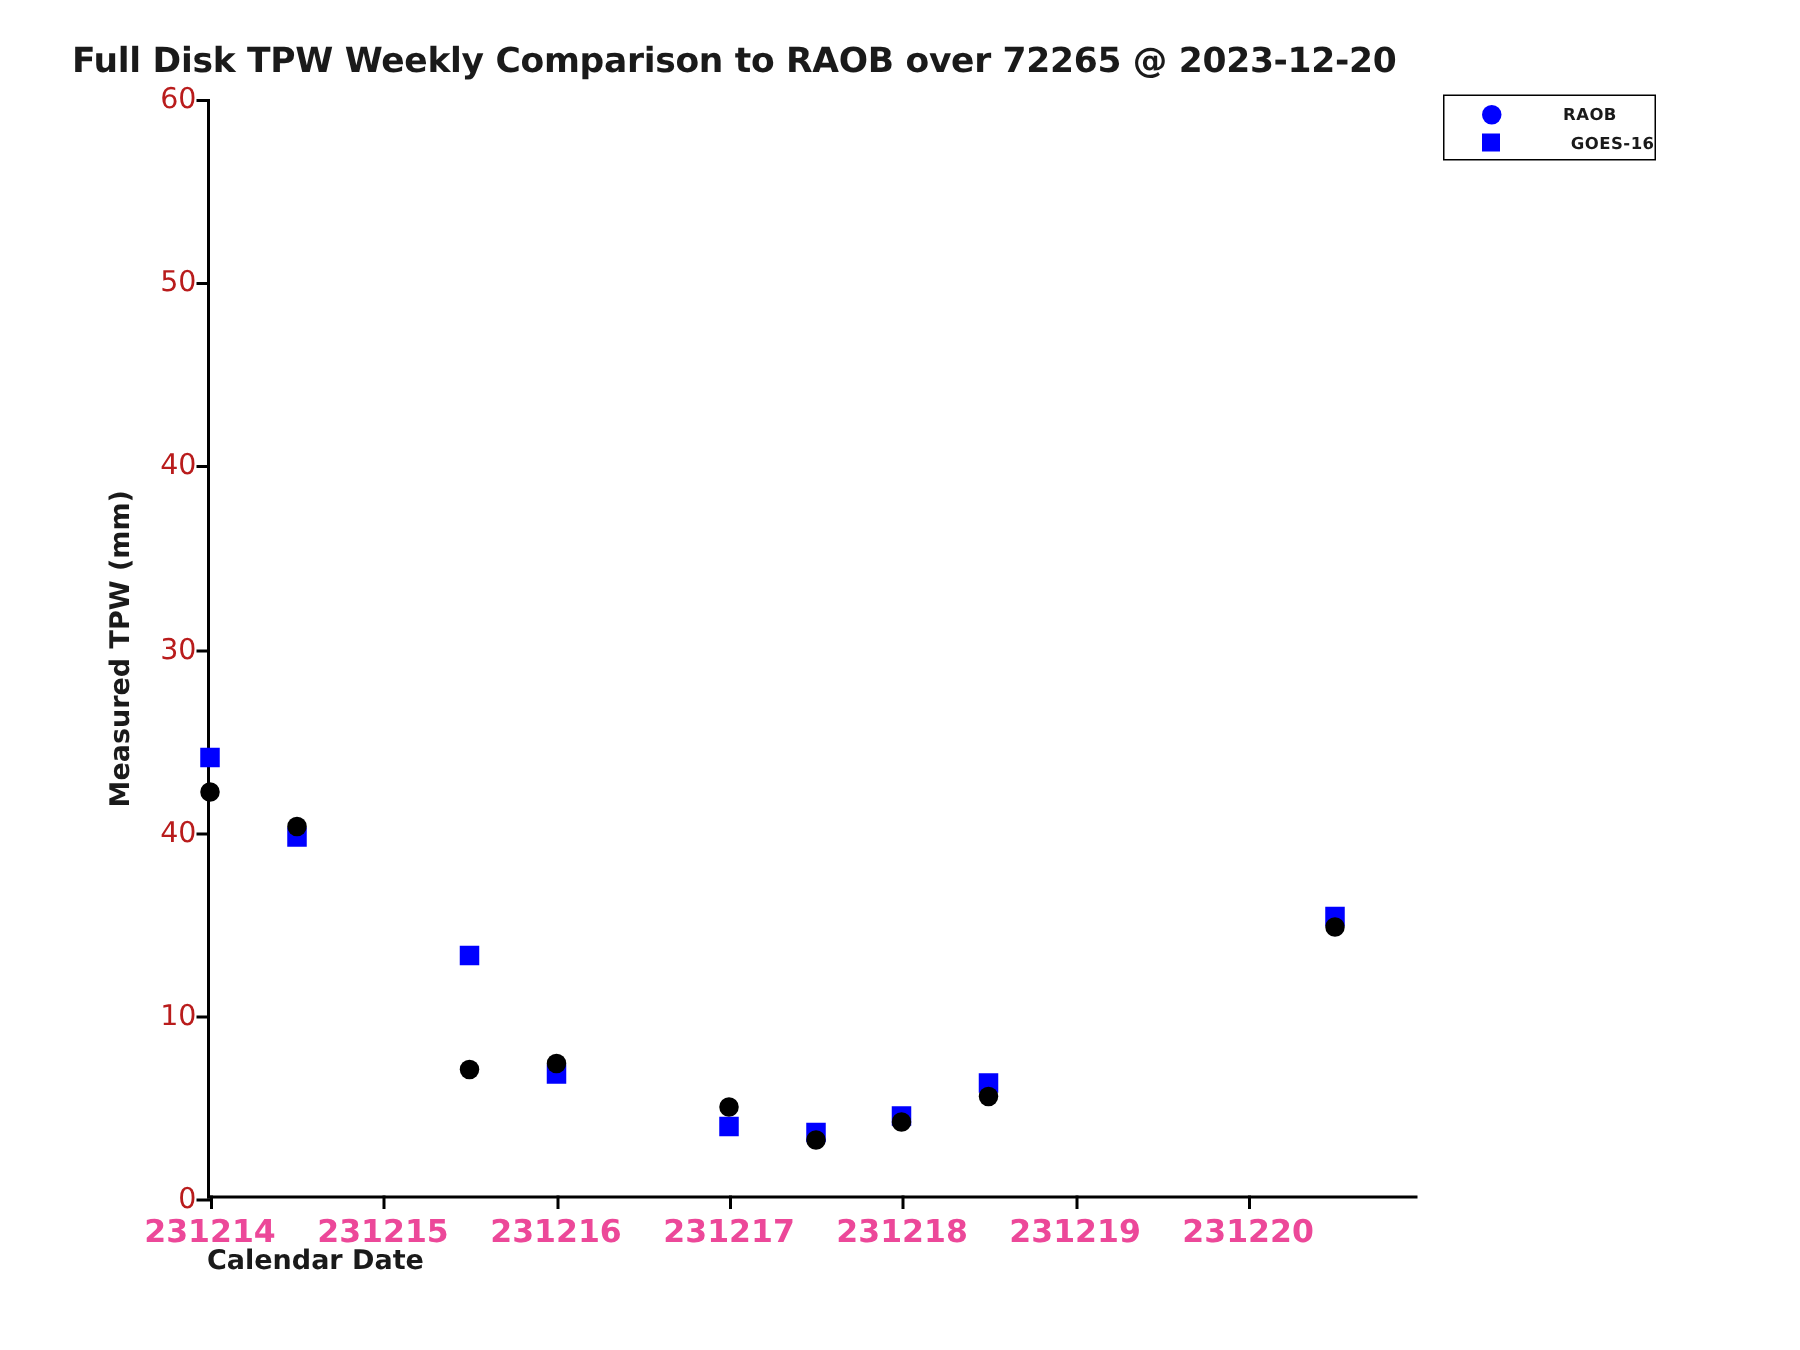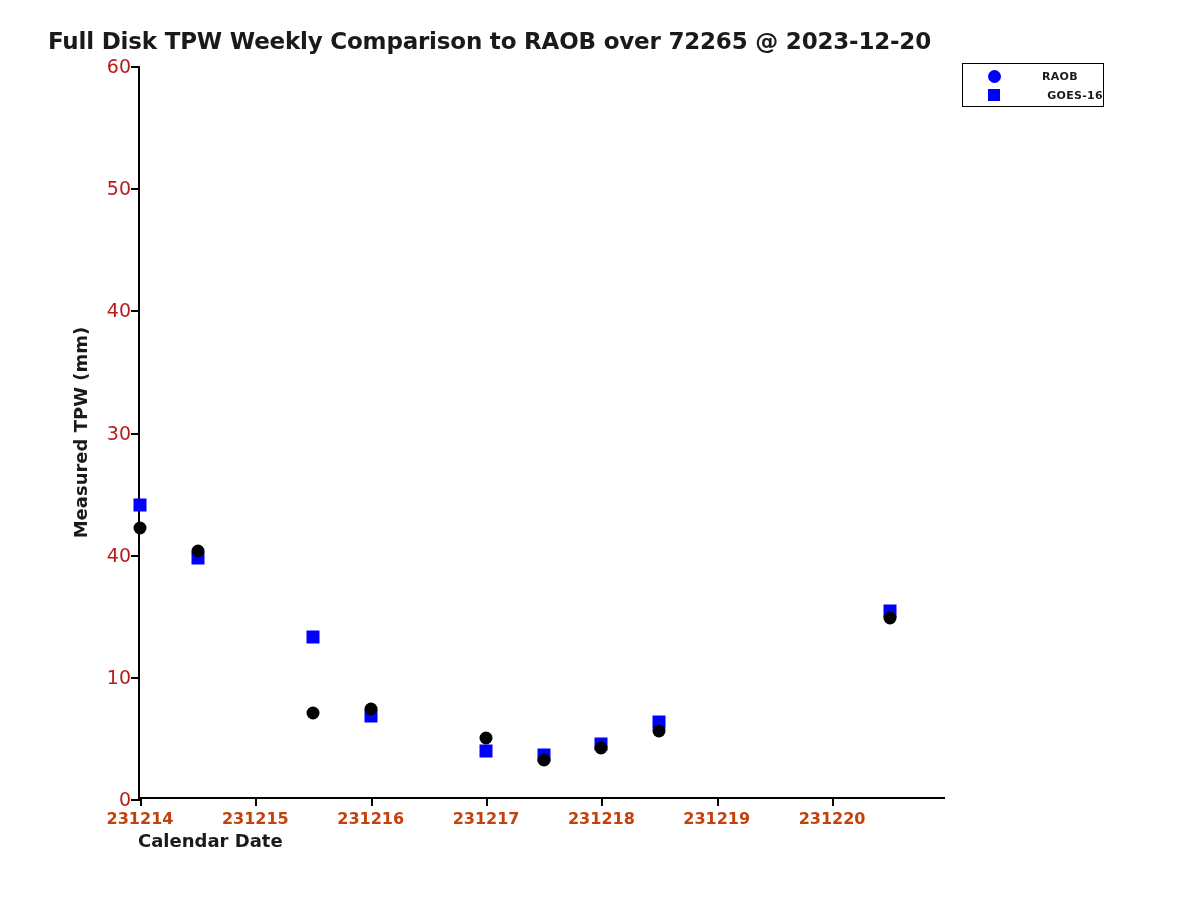--- a/index.html
+++ b/index.html
@@ -93,23 +93,23 @@
     left: 0;
     width: 0;
     height: 9px;
     border-left: 2px solid #000000;
   }
   .xtick-label {
     position: absolute;
     top: 12px;
     left: 0;
     transform: translateX(-50%);
-    font-size: 16px;
-    font-weight: bold;
-    color: #c2410c;
+    font-size: 21px;
+    font-weight: bold;
+    color: #ec4899;
     white-space: nowrap;
   }
 
   
   #xaxis-title {
     position: absolute;
     left: 138px;
     top: 830px;
     width: 807px;
     font-size: 18px;

